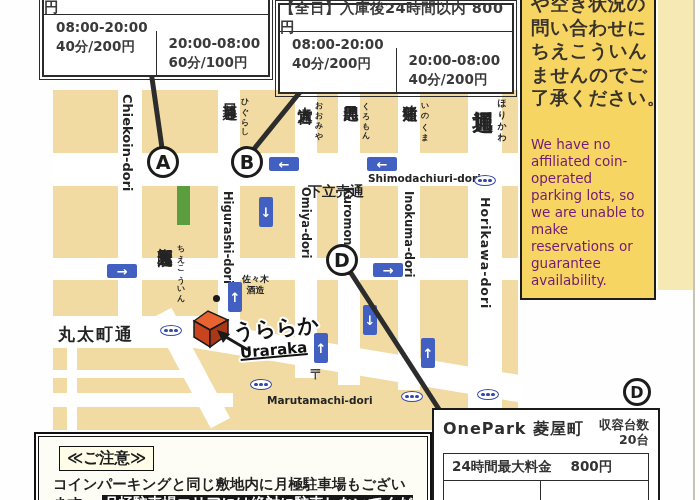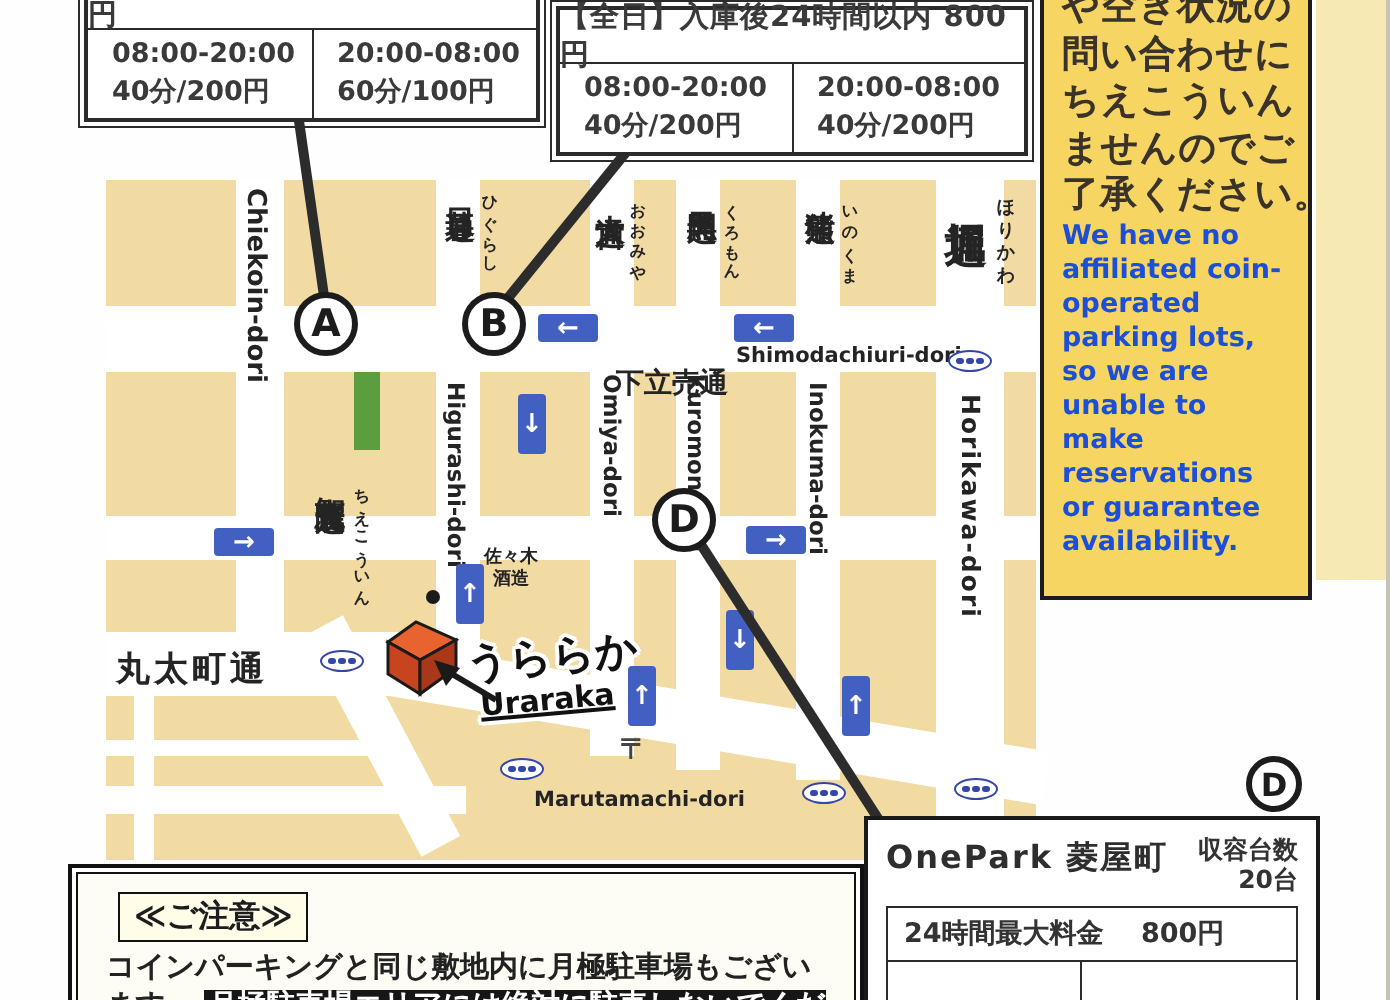--- a/index.html
+++ b/index.html
@@ -3,26 +3,26 @@
 <meta charset="utf-8">
 <style>
   html,body{margin:0;padding:0;}
   .screen{position:relative;width:700px;height:500px;background:#fefefe;overflow:hidden;
           font-family:"DejaVu Sans","Liberation Sans",sans-serif;color:#222;}
   
   .abox{position:absolute;background:#fff;border:2px solid #2b2b2b;outline:1.5px solid #2b2b2b;outline-offset:2px;z-index:30;}
   .abox .hd{display:flex;align-items:center;justify-content:center;font-size:14.5px;font-weight:600;color:#3a3a3a;border-bottom:1.5px solid #2b2b2b;letter-spacing:0.5px;}
   .abox .cells{display:flex;}
   .abox .cell{flex:1;padding:3px 4px 3px 12px;font-size:13.5px;line-height:19px;color:#3a3a3a;font-weight:600;}
-  .abox .cell+.cell{border-left:1.5px solid #2b2b2b;}
+  .abox .cell+.cell{border-left:1.5px solid #2b2b2b;margin-top:16px;}
   .abox .cell span{display:block;}
   
   .note-panel{position:absolute;left:520px;top:-14px;width:136px;height:314px;background:#f6d563;border:2.5px solid #1c1c1c;padding:4px 9px;box-sizing:border-box;z-index:25;}
   .jp-line{font-size:18.5px;font-weight:700;line-height:23.5px;color:#3a332a;letter-spacing:0.5px;white-space:nowrap;}
-  .en-text{margin-top:0;font-size:13.5px;line-height:17px;color:#1d4ed8;font-weight:700;}
+  .en-text{margin-top:26px;font-size:13.5px;line-height:17px;color:#701a75;font-weight:400;}
   .pale-strip{position:absolute;left:658px;top:0;width:36px;height:290px;background:#f7e9b4;}
   .page-edge{position:absolute;left:693px;top:0;width:2px;height:500px;background:#c9c3b6;}
   
   .map-base{position:absolute;left:53px;top:90px;width:465px;height:340px;background:#f2dba3;z-index:1;}
   .street{position:absolute;background:#fff;z-index:2;}
   .greenblock{position:absolute;left:177px;top:186px;width:13px;height:39px;background:#5c9e3f;z-index:3;}
   .vk{position:absolute;writing-mode:vertical-rl;text-orientation:upright;font-weight:700;color:#242424;letter-spacing:1px;z-index:4;white-space:nowrap;}
   .vr{position:absolute;writing-mode:vertical-rl;color:#242424;font-weight:600;z-index:4;white-space:nowrap;}
   .hl{position:absolute;color:#242424;z-index:4;white-space:nowrap;}
   .circle-marker{position:absolute;width:32px;height:32px;border:3.5px solid #1c1c1c;border-radius:50%;background:#fff;display:flex;align-items:center;justify-content:center;font-size:19px;font-weight:700;color:#1c1c1c;box-sizing:border-box;z-index:20;}

